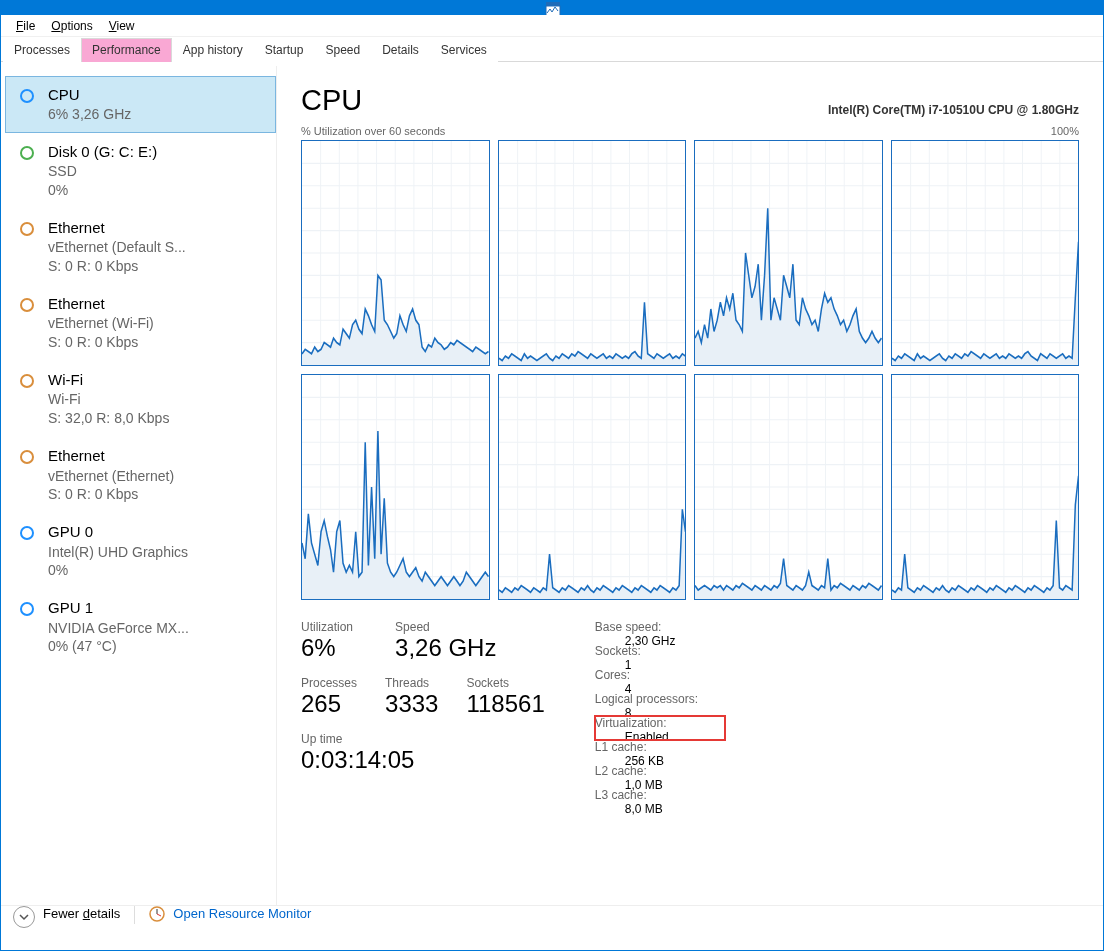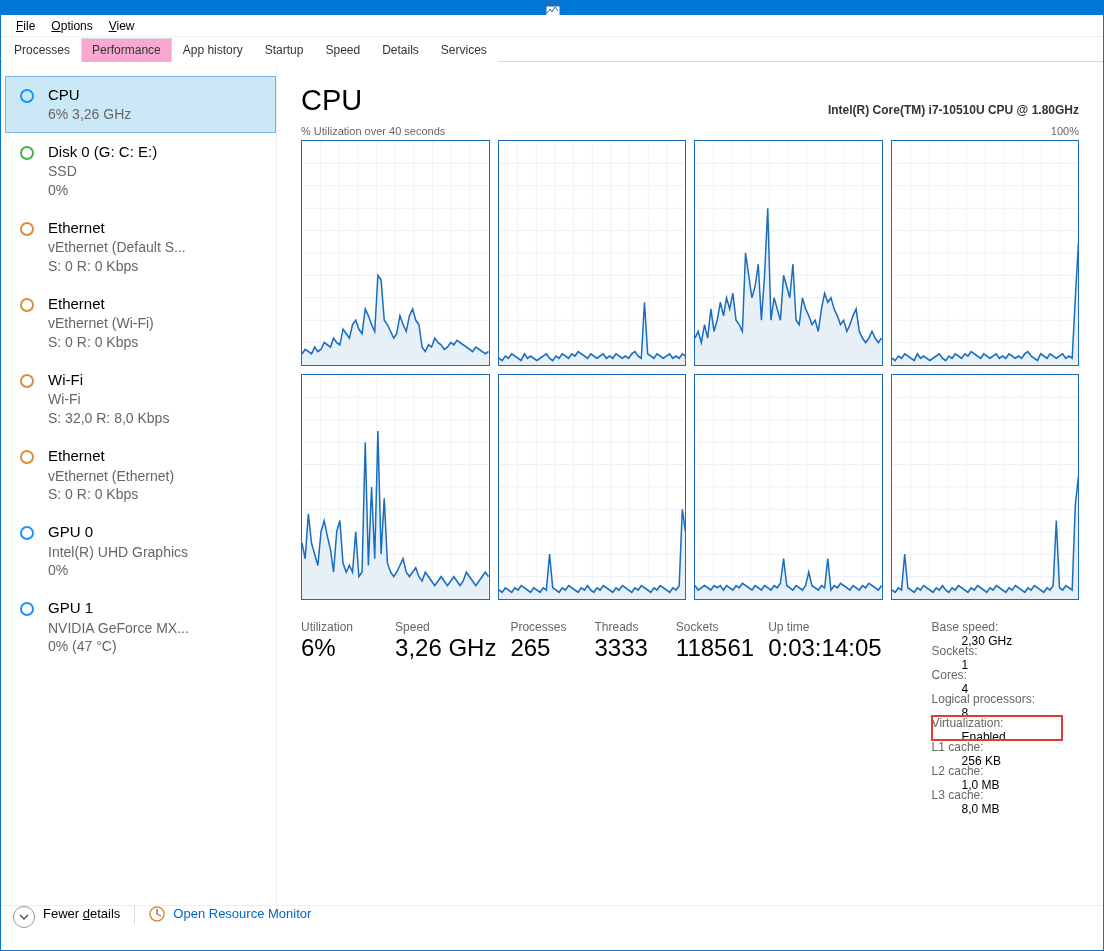--- a/index.html
+++ b/index.html
@@ -40,21 +40,21 @@
   .si-sub{font-size:14px;color:var(--gray-txt);}
   .main{flex:1;display:flex;flex-direction:column;padding:18px 18px 0 24px;min-width:0;}
   .head{display:flex;align-items:flex-end;justify-content:space-between;}
   .h1{font-size:29px;font-weight:400;}
   .cpu-name{font-size:12px;color:#333;font-weight:bold;}
   .chart-row{display:flex;justify-content:space-between;font-size:11px;color:var(--gray-txt);margin-top:8px;}
   .charts{margin-top:3px;display:grid;grid-template-columns:repeat(4,1fr);grid-template-rows:repeat(2,1fr);gap:8px;height:460px;}
   .chart{border:1px solid var(--chart-blue);position:relative;background:#fff;}
   .chart svg{width:100%;height:100%;display:block;}
   .stats{display:flex;margin-top:20px;gap:50px;}
-  .stat-block{display:flex;flex-direction:row;gap:14px;}
+  .stat-block{display:flex;flex-direction:column;gap:14px;}
   .lbl{font-size:12px;color:var(--gray-txt);}
   .val{font-size:24px;margin-top:0;}
   .spec-table{font-size:12px;}
   .spec-row{display:flex;height:24px;align-items:center;flex-direction:column;}
   .spec-row .k{width:130px;color:var(--gray-txt);}
   .spec-row .v{width:70px;}
   .spec-row.hl{outline:2px solid #e53935;outline-offset:-1px;}
   .footer{height:44px;border-top:1px solid #eee;display:flex;align-items:flex-start;padding:0 12px;gap:8px;font-size:13px;}
   .circle-btn{width:20px;height:20px;border:1px solid #999;border-radius:50%;display:flex;align-items:center;justify-content:center;}
   .circle-btn svg{width:10px;height:10px;stroke:#555;stroke-width:1.5;fill:none;}
@@ -179,21 +179,21 @@
           </div>
         </div>
       </div>
 
     <div class="main">
       <div class="head">
         <div class="h1">CPU</div>
         <div class="cpu-name">Intel(R) Core(TM) i7-10510U CPU @ 1.80GHz</div>
       </div>
       <div class="chart-row">
-        <span>% Utilization over 40 seconds</span>
+        <span>% Utilization over 60 seconds</span>
         <span>100%</span>
       </div>
       <div class="charts" id="charts">
           <div class="chart">
             <svg viewBox="0 0 100 100" preserveAspectRatio="none">
     <line x1="0" y1="10" x2="100" y2="10" stroke="#eef2f6" stroke-width="0.5"></line>
               <line x1="0" y1="20" x2="100" y2="20" stroke="#eef2f6" stroke-width="0.5"></line>
               <line x1="0" y1="30" x2="100" y2="30" stroke="#eef2f6" stroke-width="0.5"></line>
               <line x1="0" y1="40" x2="100" y2="40" stroke="#eef2f6" stroke-width="0.5"></line>
               <line x1="0" y1="50" x2="100" y2="50" stroke="#eef2f6" stroke-width="0.5"></line>

